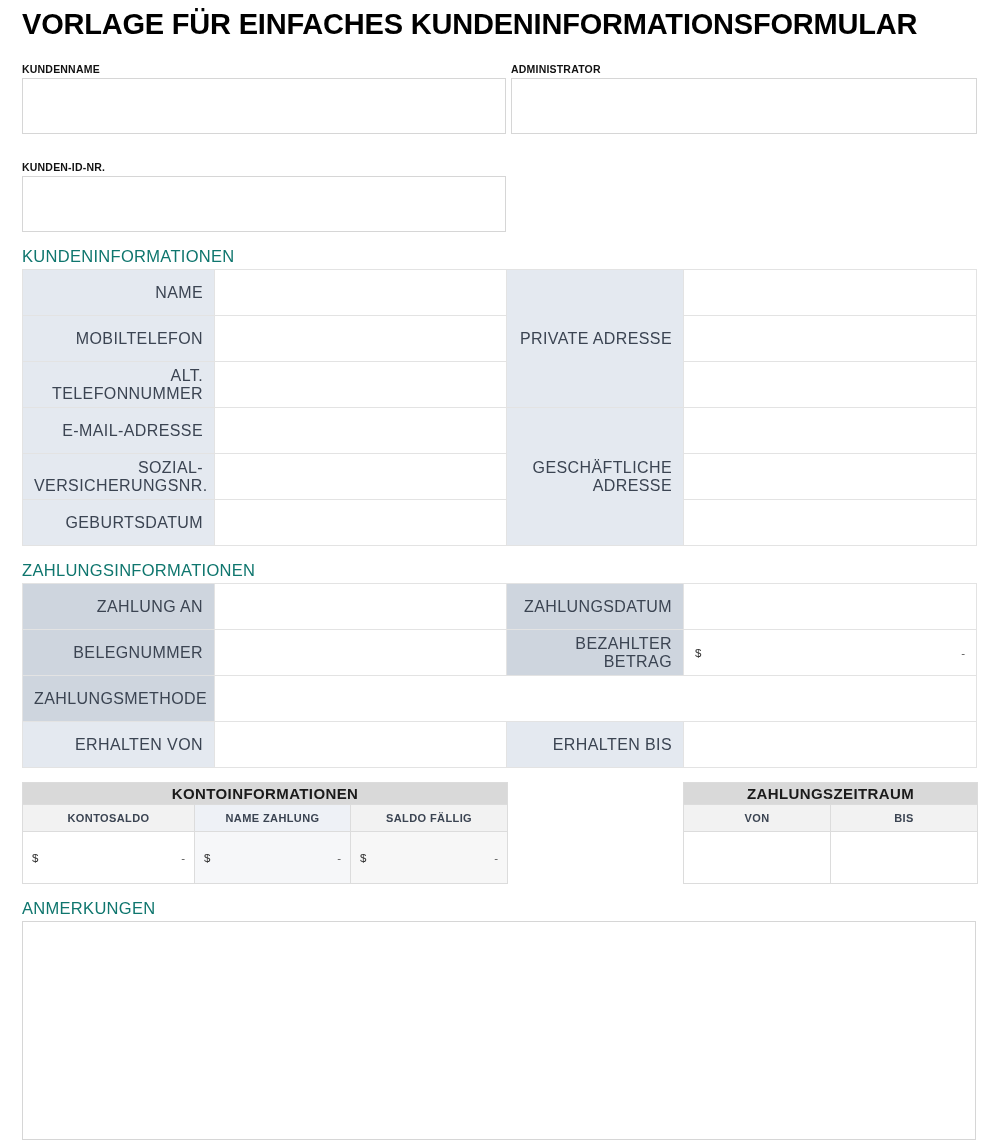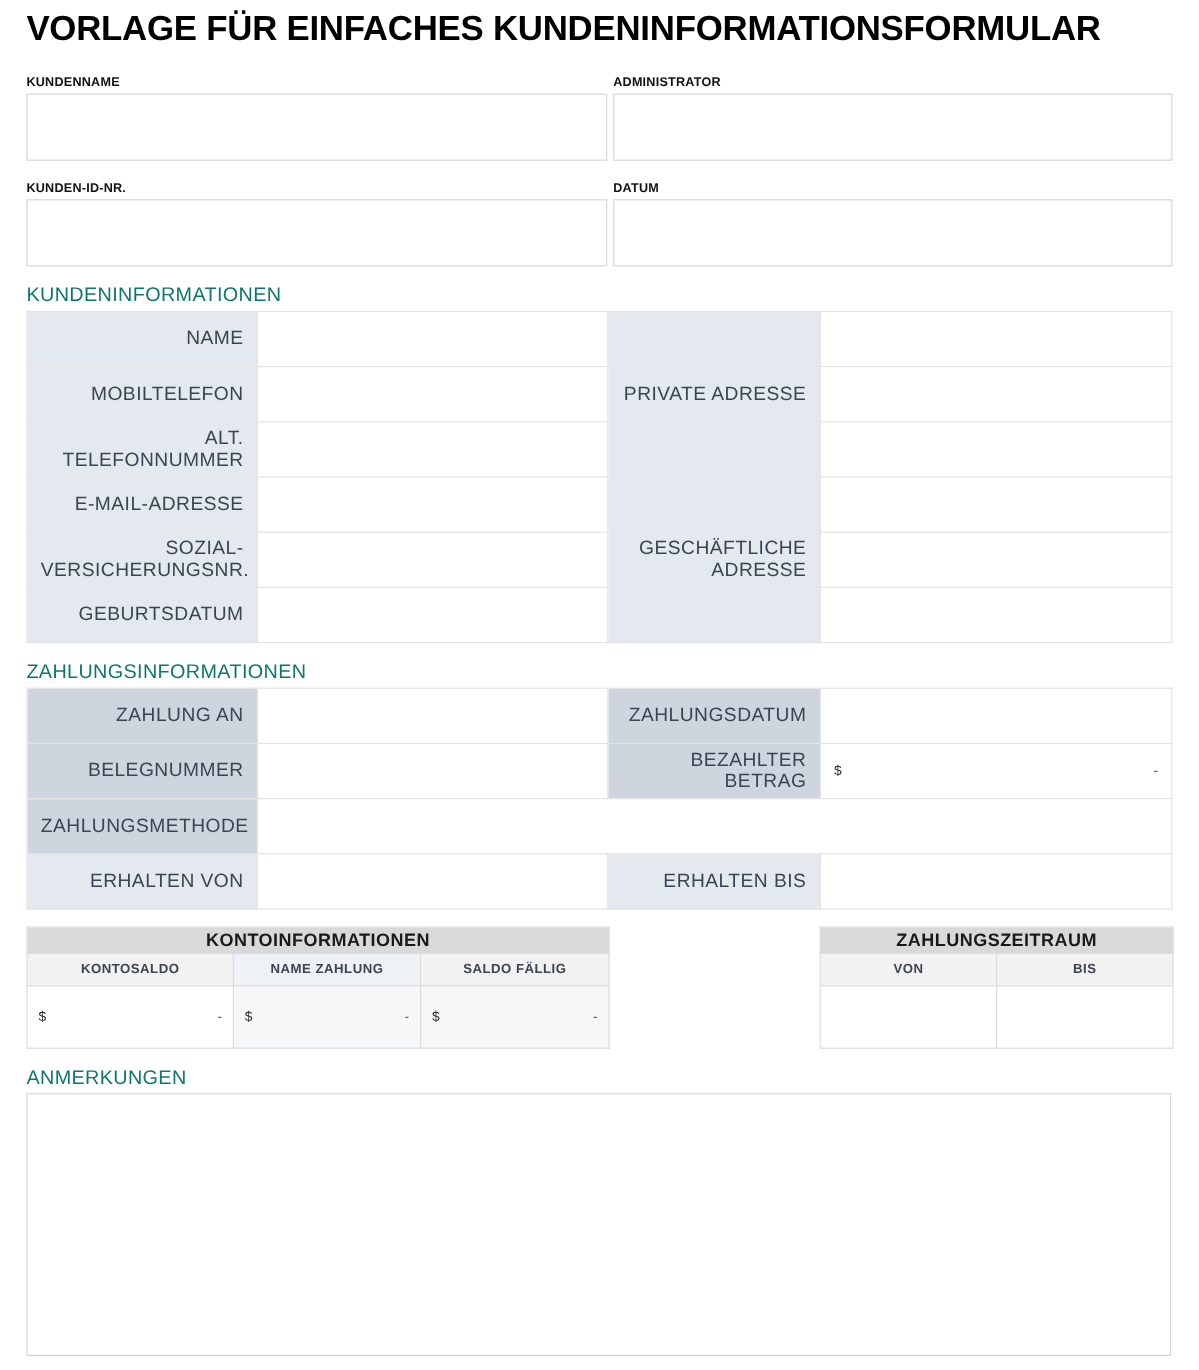--- a/index.html
+++ b/index.html
@@ -51,21 +51,21 @@
     letter-spacing: 0.2px;
     line-height: 14px;
     margin-bottom: 2px;
   }
   .field-box {
     height: 56px;
     border: 1px solid #d6d6d6;
     background: #ffffff;
     box-sizing: border-box;
   }
-  .top-grid.second { margin-top: 16px; }
+  .top-grid.second { margin-top: 26px; }
 
   
   .section-title {
     font-size: 16.5px;
     font-weight: normal;
     color: #0f766e;
     letter-spacing: 0.3px;
     line-height: 20px;
     margin-top: 14px;
     margin-bottom: 3px;
@@ -188,24 +188,20 @@
       <div class="field-box"></div>
     </div>
   </div>
 
   <div class="top-grid second">
     <div class="top-col-left">
       <div class="field-label">KUNDEN-ID-NR.</div>
       <div class="field-box"></div>
     </div>
     <div class="top-col-gap"></div>
-    <div class="top-col-right">
-      <div class="field-label">DATUM</div>
-      <div class="field-box"></div>
-    </div>
   </div>
 
   <div class="section-title">KUNDENINFORMATIONEN</div>
 
   <table class="form-table" id="customer-table">
     <colgroup>
       <col class="c-lbl">
         <col class="c-val">
         <col class="c-lbl2">
         <col class="c-val2">

